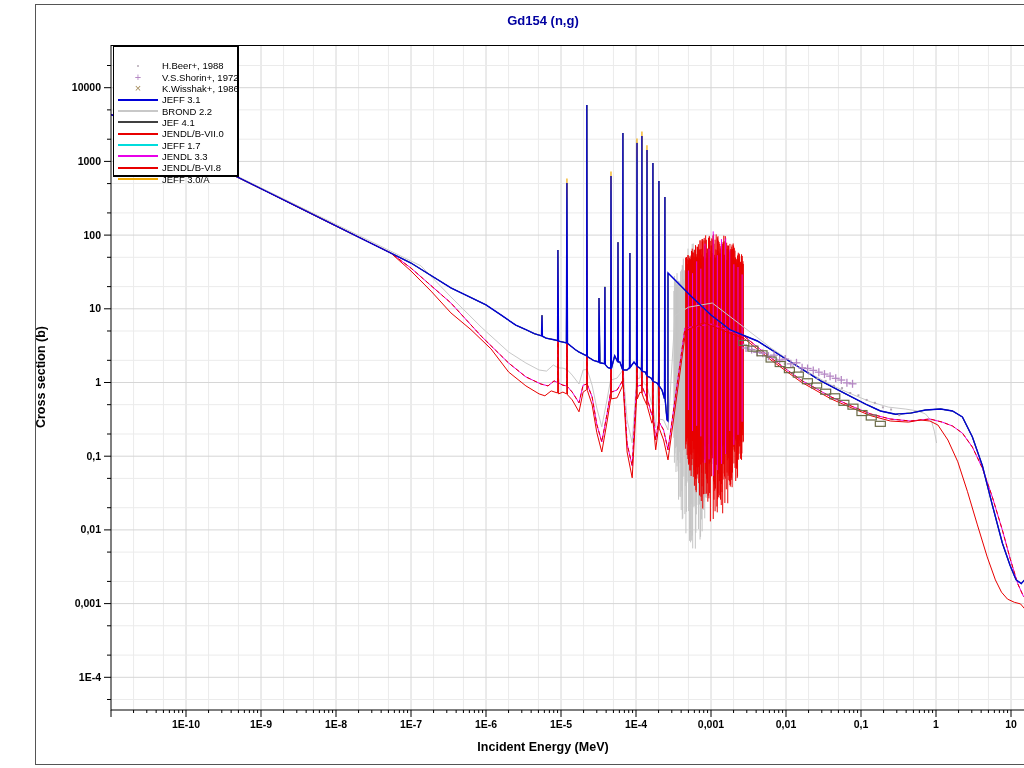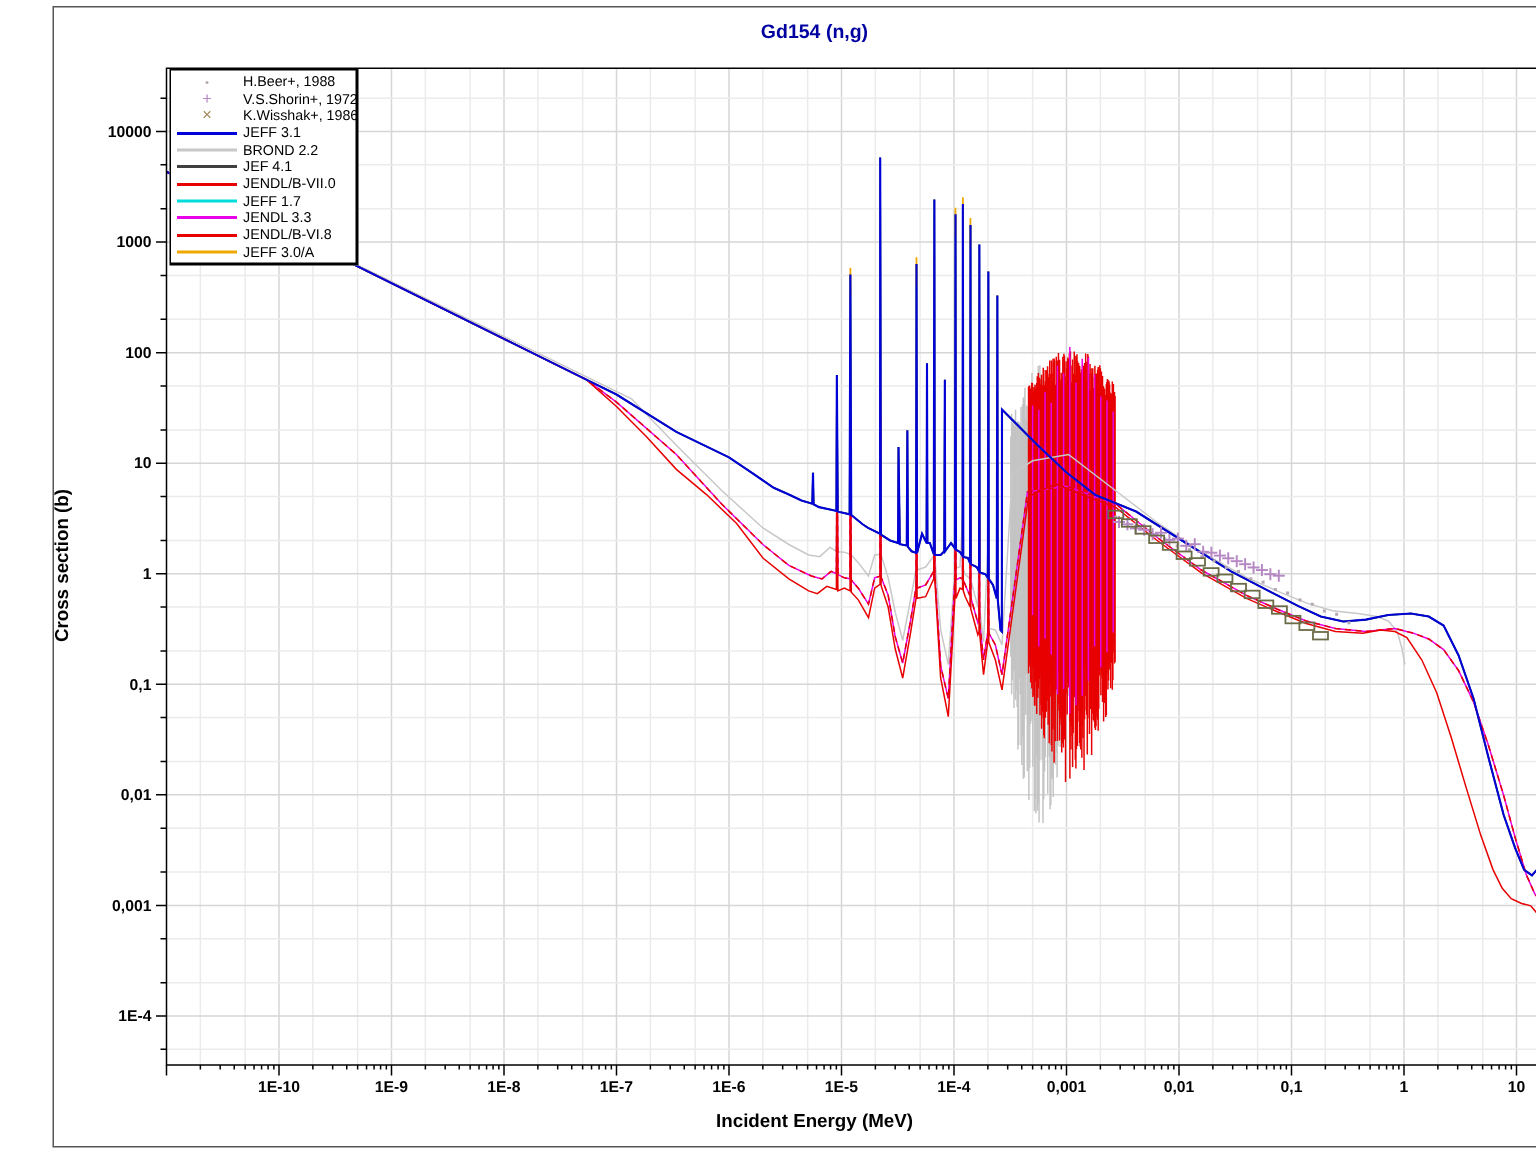--- a/index.html
+++ b/index.html
@@ -2,21 +2,21 @@
 <html><head>
 <meta charset="utf-8">
 <style>
   html,body{margin:0;padding:0;background:#ffffff;font-family:"Liberation Sans",sans-serif;}
   #stage{position:relative;width:1024px;height:768px;background:#fff;overflow:hidden;margin-left:31px;}
   #winframe{position:absolute;left:4px;top:4px;right:3px;bottom:3px;border:1px solid #555;pointer-events:none;}
   #title{position:absolute;left:0;top:13px;width:100%;text-align:center;font-size:13px;font-weight:bold;color:#0000a0;}
   #xlabel{position:absolute;left:0;top:740px;width:100%;text-align:center;font-size:12.5px;font-weight:bold;color:#000;}
   #ylabel{position:absolute;left:-160px;top:370px;width:340px;text-align:center;font-size:12.5px;font-weight:bold;color:#000;transform:rotate(-90deg);}
   #plot-svg{position:absolute;left:0;top:0;}
-  #legend{position:absolute;left:82px;top:46px;width:126px;height:131px;background:#fff;border:1px solid #000;border-right-width:2px;border-bottom-width:2px;box-sizing:border-box;padding-top:2px;}
+  #legend{position:absolute;left:82px;top:46px;width:126px;height:131px;background:#fff;border:1px solid #000;border-right-width:2px;border-bottom-width:2px;box-sizing:border-box;padding-top:13px;}
   .lrow{height:11.35px;display:flex;align-items:center;}
   .lmark{width:48px;display:flex;justify-content:center;align-items:center;flex:none;}
   .lline{width:40px;height:2px;display:block;}
   .lsym{font-size:11px;line-height:8px;font-weight:normal;}
   .ldot{width:2px;height:2px;border-radius:1px;display:block;}
   .llabel{font-size:9.5px;color:#000;white-space:nowrap;}
 </style>
 </head>
 <body>
 

